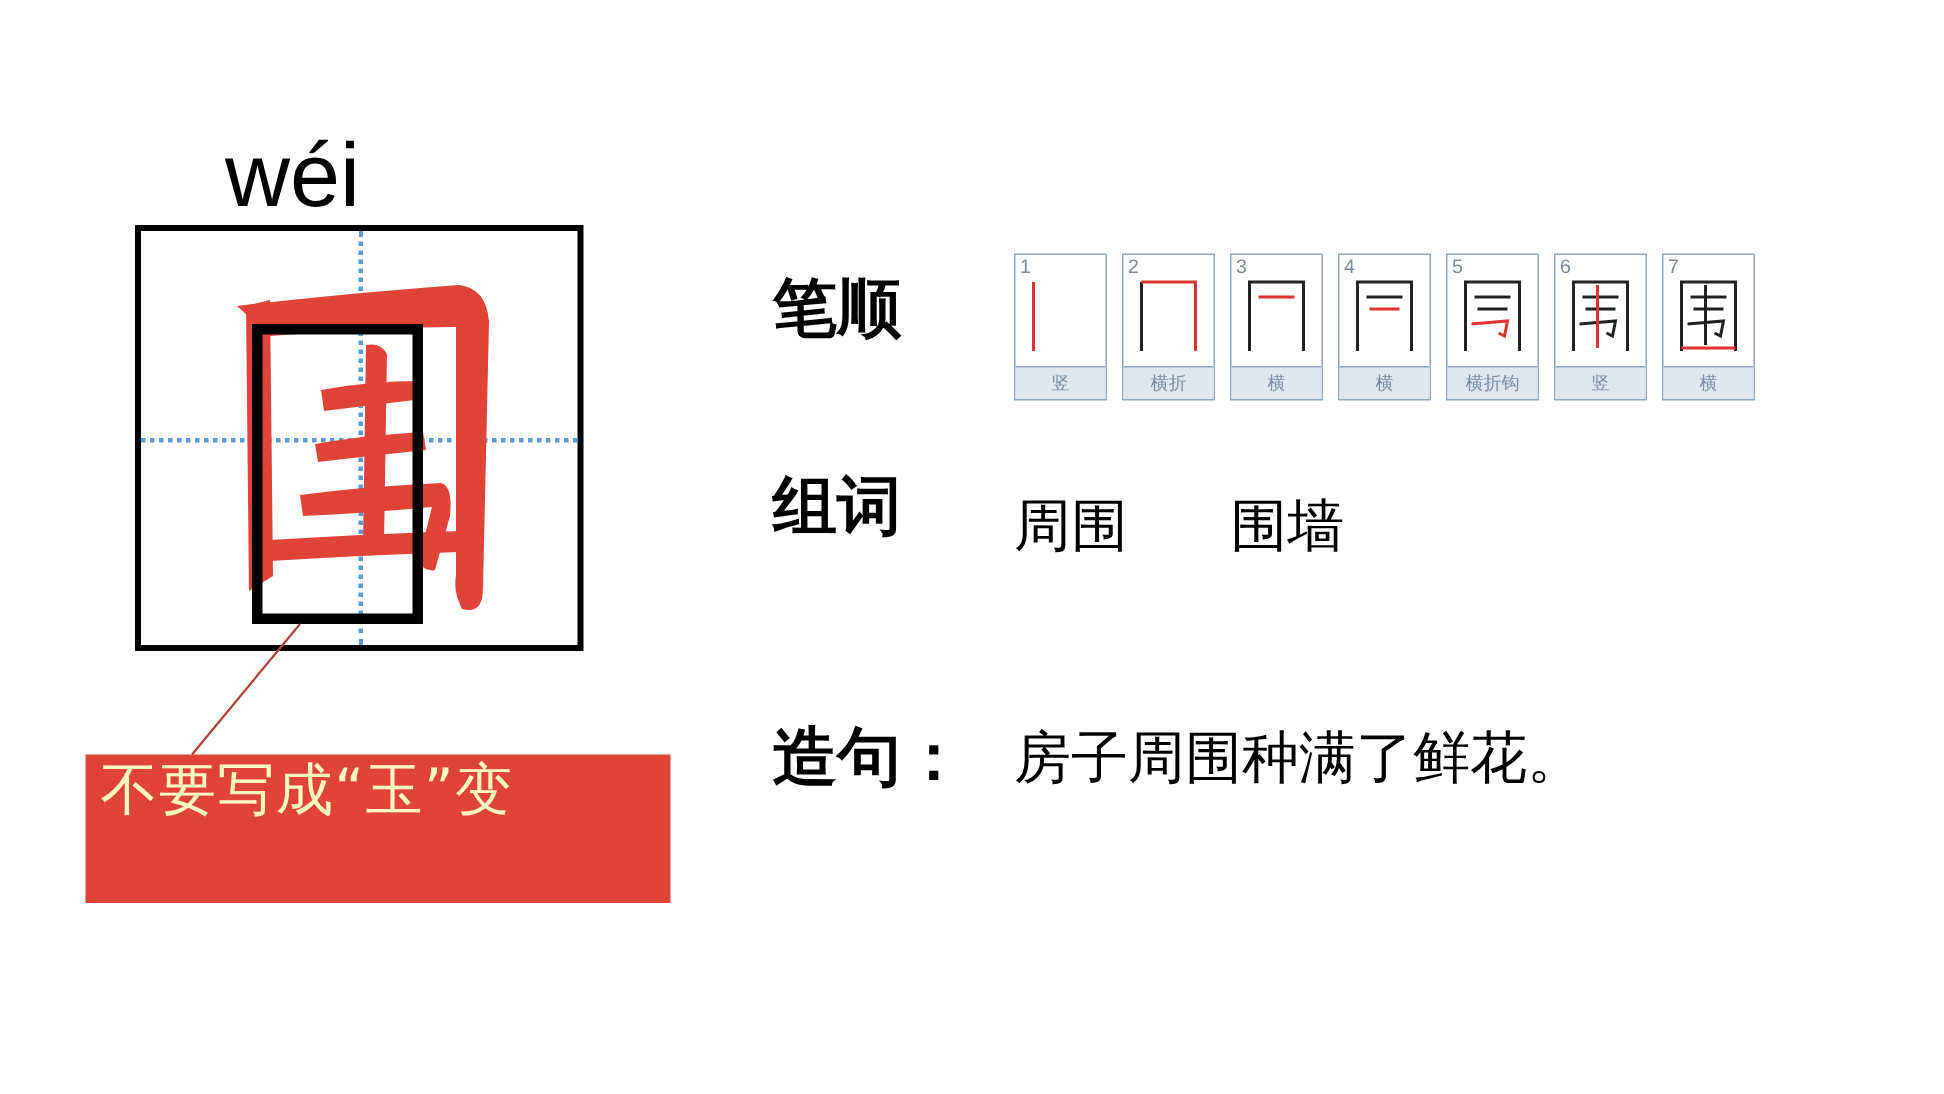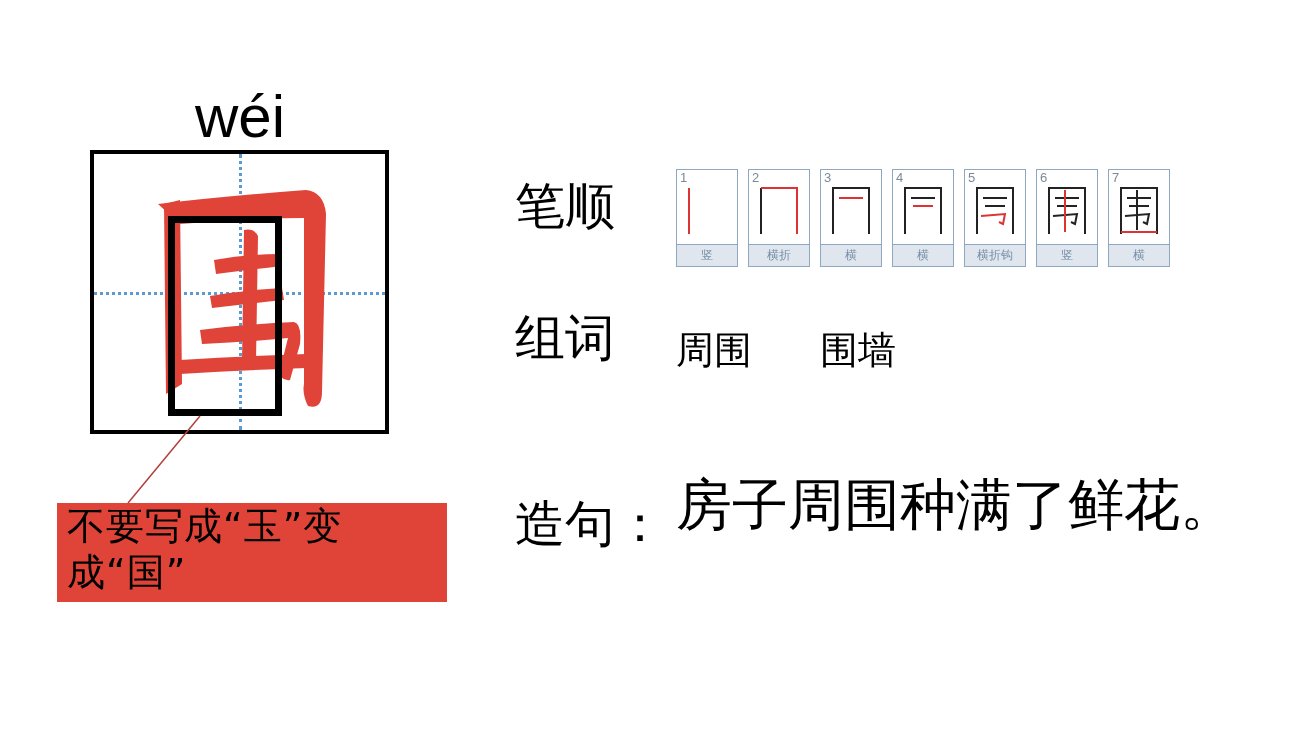--- a/index.html
+++ b/index.html
@@ -1,45 +1,45 @@
 <!DOCTYPE html>
 <html><head>
 <meta charset="utf-8">
 <style>
   * { box-sizing: border-box; margin: 0; padding: 0; }
   html, body { width: 1296px; height: 729px; background: #ffffff; overflow: hidden; }
   body { position: relative; font-family: "DejaVu Sans", "Liberation Sans", sans-serif; color: #000; }
 
-  .pinyin { position: absolute; left: 150px; top: 82px; width: 180px; text-align: center;
+  .pinyin { position: absolute; left: 150px; top: 82px; width: 180px; text-align: left;
     font-family: "Liberation Sans", "DejaVu Sans", sans-serif; font-size: 60px; line-height: 70px; }
 
   .tian-box { position: absolute; left: 90px; top: 150px; width: 299px; height: 284px;
     border: 4px solid #000; background: #fff; }
   .guide-h { position: absolute; left: 0; right: 0; top: 138px; border-top: 3px dotted #5b9bd5; }
   .guide-v { position: absolute; top: 0; bottom: 0; left: 145px; border-left: 3px dotted #5b9bd5; }
 
   .big-char { position: absolute; left: 42px; top: 30px; width: 220px; height: 230px; }
   .inner-rect { position: absolute; left: 74px; top: 62px; width: 114px; height: 200px;
     border: 7px solid #000; }
 
   .leader-line { position: absolute; left: 0; top: 0; width: 1296px; height: 729px; pointer-events: none; }
 
   .note-box { position: absolute; left: 57px; top: 503px; width: 390px; height: 99px;
     background: #e04438; padding: 0 10px; }
-  .note-text { font-size: 38px; line-height: 46px; color: #000000; letter-spacing: 1px; }
+  .note-text { font-size: 38px; line-height: 46px; color: #fef9c3; letter-spacing: 1px; }
 
-  .row-label { position: absolute; left: 515px; font-size: 50px; font-weight: normal; line-height: 60px; }
+  .row-label { position: absolute; left: 515px; font-size: 43px; font-weight: bold; line-height: 60px; }
   .lbl-order { top: 176px; }
   .lbl-words { top: 308px; }
-  .lbl-sent { top: 494px; text-align: center; }
+  .lbl-sent { top: 475px; text-align: center; }
 
   .words { position: absolute; left: 676px; top: 320px; font-size: 38px; line-height: 60px; }
   .words span { display: inline-block; margin-right: 56px; }
 
-  .sentence { position: absolute; left: 676px; top: 475px; font-size: 56px; line-height: 60px; }
+  .sentence { position: absolute; left: 676px; top: 475px; font-size: 38px; line-height: 60px; }
 
   .stroke-strip { position: absolute; left: 676px; top: 169px; display: flex; gap: 10px; }
   .stroke-card { width: 62px; height: 98px; border: 1px solid #8fa7c0; background: #fff;
     position: relative; }
   .stroke-num { position: absolute; left: 3px; top: 0px; font-size: 13px; color: #7a8a9a;
     font-family: "Liberation Sans", sans-serif; }
   .stroke-glyph { position: absolute; left: 4px; top: 6px; width: 52px; height: 68px; }
   .stroke-name { position: absolute; left: 0; right: 0; bottom: 0; height: 22px;
     background: #dfe6ee; border-top: 1px solid #8fa7c0; text-align: center;
     font-size: 12px; line-height: 21px; color: #7890a8; }
@@ -74,21 +74,20 @@
 
   <div class="inner-rect"></div>
 </div>
 
 <svg class="leader-line">
   <line x1="200" y1="416" x2="128" y2="503" stroke="#b0403a" stroke-width="1.5"></line>
 </svg>
 
 <div class="note-box">
   <div class="note-text">不要写成“玉”变</div>
-  <div class="note-text">成“国”</div>
 </div>
 
 <div class="row-label lbl-order">笔顺</div>
 
 <div class="stroke-strip">
   <div class="stroke-card">
     <span class="stroke-num">1</span>
     <svg class="stroke-glyph" viewBox="0 0 52 68">
       <line x1="8" y1="12" x2="8" y2="58" stroke="#d33" stroke-width="2"></line>
     </svg>

